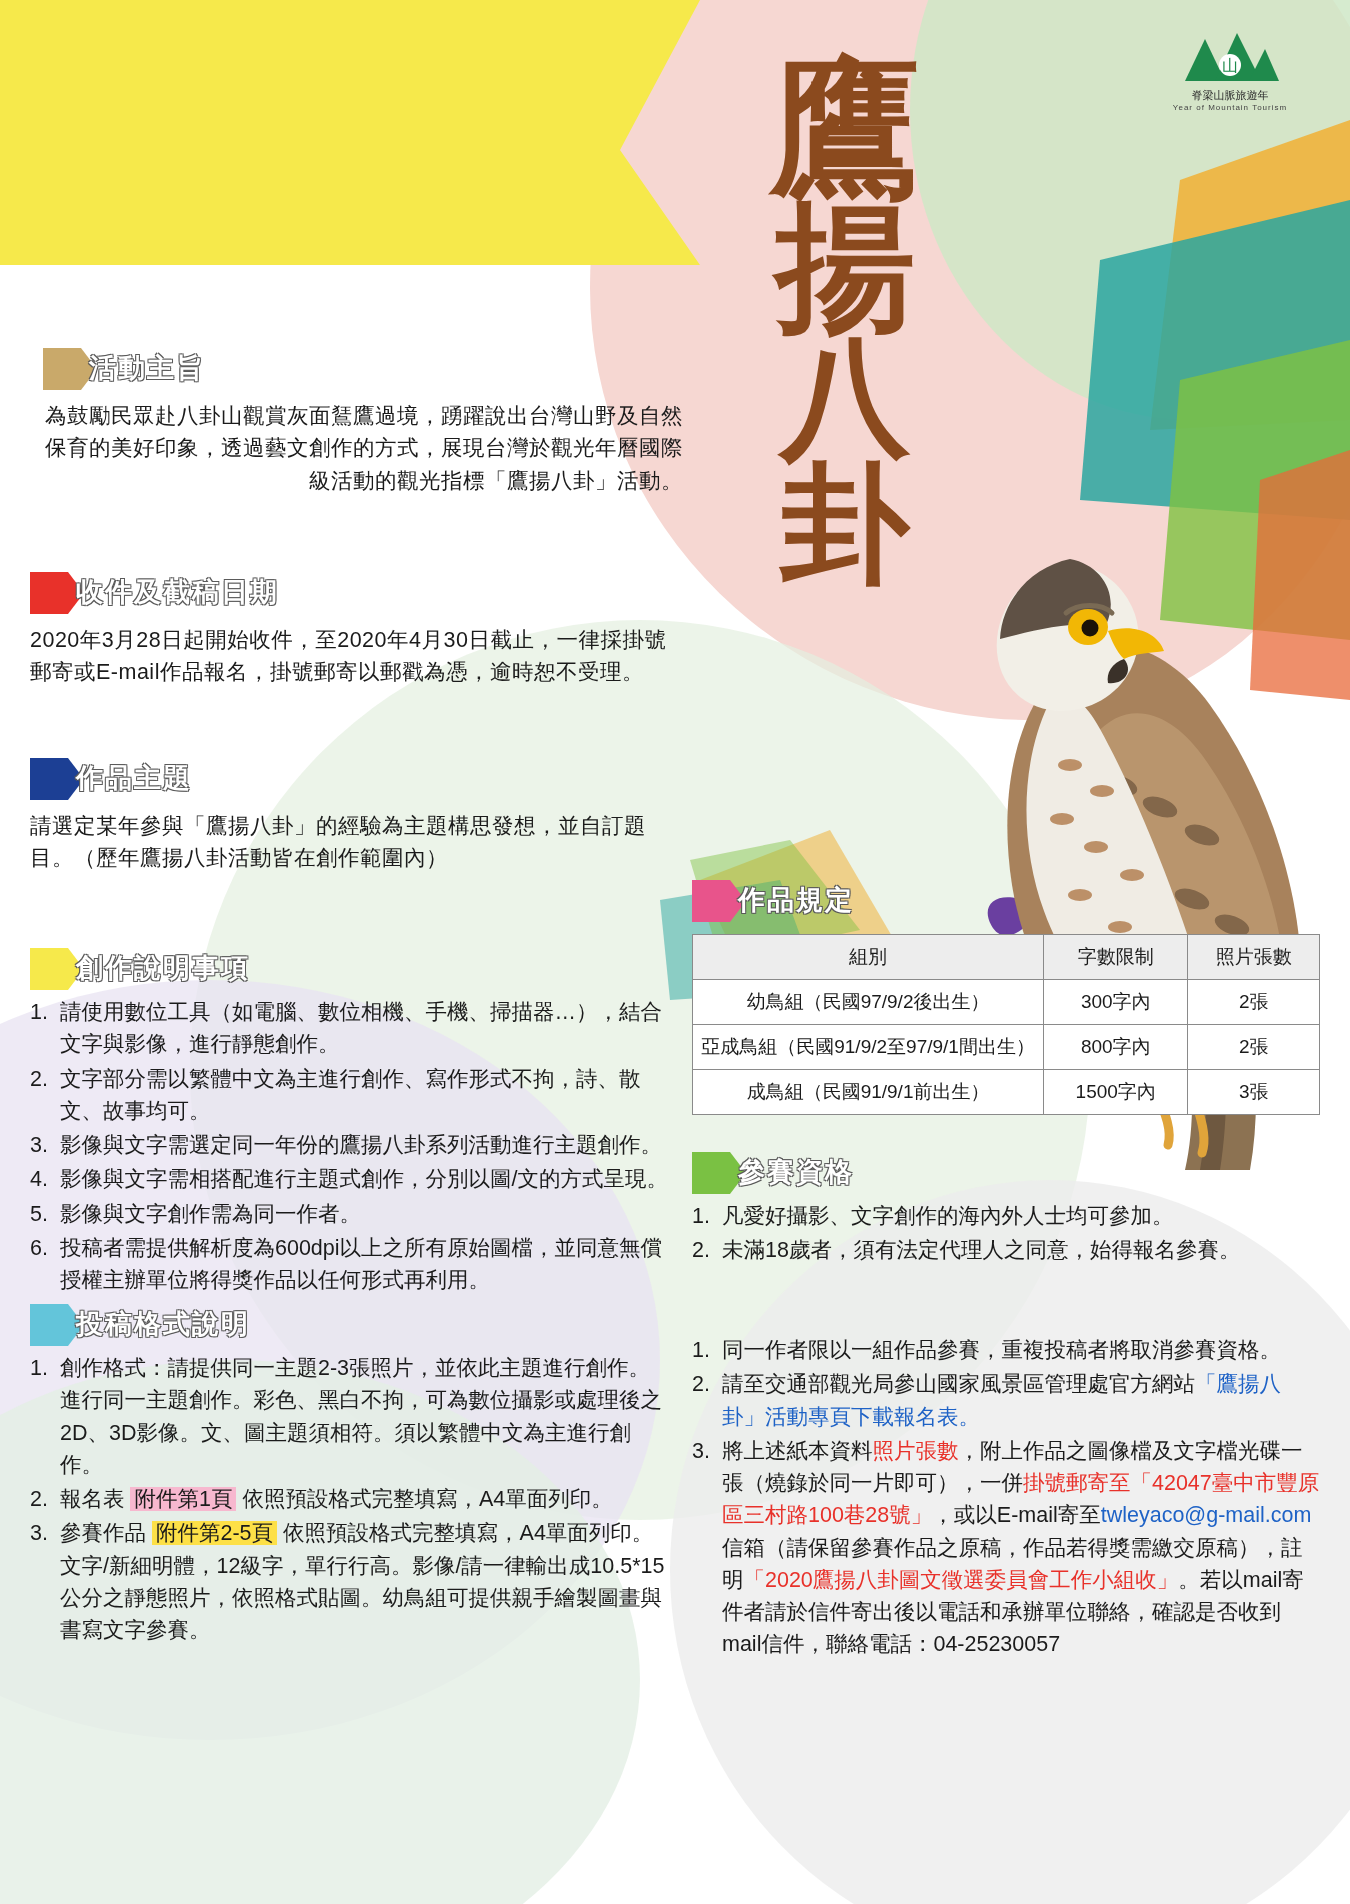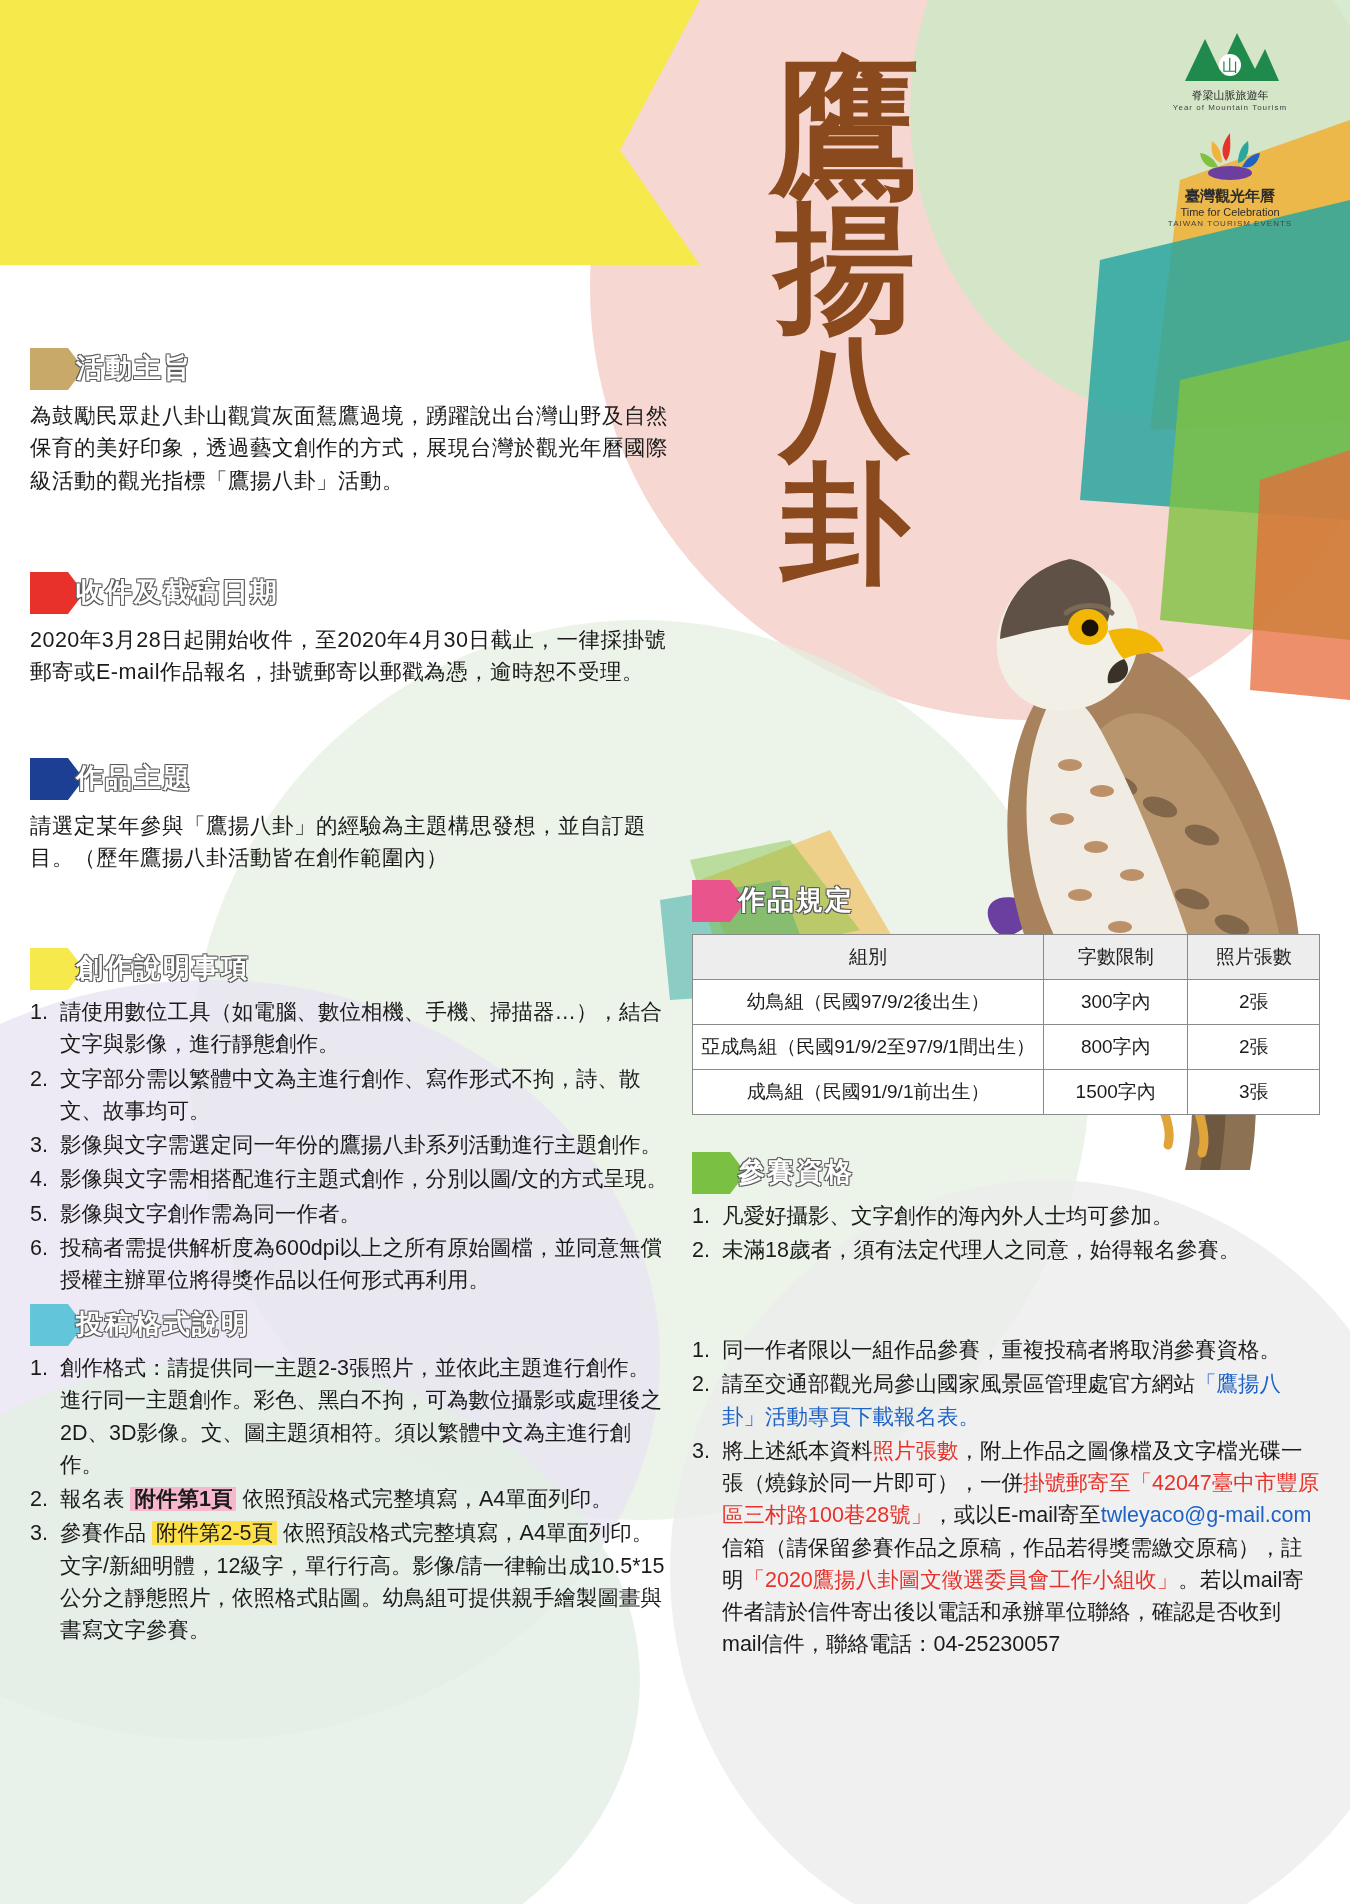--- a/index.html
+++ b/index.html
@@ -110,21 +110,21 @@
   ol.list { margin:4px 0 0 0; padding:0; list-style:none; counter-reset:li; }
   ol.list > li {
     counter-increment:li; position:relative;
     padding-left:30px; margin-bottom:2px;
     font-size:21.5px; line-height:1.5;
   }
   ol.list > li::before {
     content:counter(li) "."; position:absolute; left:0; top:0;
   }
 
-  .hl-pink { background:#f7b8cf; padding:0 4px;font-weight:bold; }
+  .hl-pink { background:#f7b8cf; padding:0 4px; }
   .hl-green{ background:#fde047; padding:0 4px; }
   .red { color:#e8312a; }
   .blue { color:#1e62c6; }
 
   
   .spec-table { border-collapse:collapse; width:100%; background:#fff; }
   .spec-table th, .spec-table td {
     border:1px solid #8a8a8a; text-align:center;
     font-size:19px; padding:9px 4px; font-weight:normal;
   }
@@ -177,33 +177,20 @@
   <div class="logo-box">
     <svg class="logo-mark" width="110" height="62" viewBox="0 0 110 62">
       <path d="M10 56 L30 14 L50 56 Z" fill="#1f8a4c"></path>
       <path d="M40 56 L62 8 L86 56 Z" fill="#1f8a4c"></path>
       <path d="M74 56 L90 24 L104 56 Z" fill="#1f8a4c"></path>
       <circle cx="55" cy="40" r="11" fill="#fff"></circle>
       <text x="55" y="46" font-size="16" text-anchor="middle" fill="#1f8a4c" font-family="DejaVu Sans">山</text>
     </svg>
     <div class="logo-cap">脊梁山脈旅遊年</div>
     <div class="logo-cap small">Year of Mountain Tourism</div>
-  </div>
-  <div class="logo-box">
-    <svg class="logo-mark" width="96" height="58" viewBox="0 0 96 58">
-      <path d="M48 6 C40 16 38 26 44 34 C50 26 48 16 48 6 Z" fill="#e8312a"></path>
-      <path d="M30 14 C28 26 32 34 40 36 C40 26 36 18 30 14 Z" fill="#f0b33c"></path>
-      <path d="M66 14 C68 26 64 34 56 36 C56 26 60 18 66 14 Z" fill="#2aa6a0"></path>
-      <path d="M18 26 C20 38 28 42 36 40 C32 32 26 27 18 26 Z" fill="#7fc241"></path>
-      <path d="M78 26 C76 38 68 42 60 40 C64 32 70 27 78 26 Z" fill="#1e62c6"></path>
-      <ellipse cx="48" cy="46" rx="22" ry="7" fill="#6a3fa0"></ellipse>
-    </svg>
-    <div class="logo-cap big">臺灣觀光年曆</div>
-    <div class="logo-cap">Time for Celebration</div>
-    <div class="logo-cap small">TAIWAN TOURISM EVENTS</div>
   </div>
 </div>
 
 <svg class="bird" viewBox="0 0 420 720">
 
   <path d="M250 470 C270 560 280 650 265 715 L330 715 C345 630 330 540 305 460 Z" fill="#8c7252"></path>
   <path d="M268 480 C286 566 292 646 280 715 L300 715 C312 640 306 552 288 474 Z" fill="#6e5840"></path>
 
   <path d="M150 205 C95 250 78 340 92 430 C106 520 160 600 240 640 C310 672 372 640 380 560 C390 452 348 330 290 250 C252 198 196 172 150 205 Z" fill="#a8825c"></path>
 
@@ -244,21 +231,21 @@
   <circle cx="170" cy="173" r="8.5" fill="#1a1208"></circle>
   <path d="M146 158 C158 148 182 148 192 158" stroke="#7a6a54" stroke-width="5" fill="none" stroke-linecap="round"></path>
 
   <path d="M188 176 C214 168 238 178 244 196 C232 198 216 198 204 204 C196 196 192 186 188 176 Z" fill="#f2b705"></path>
   <path d="M204 204 C214 216 204 230 188 228 C186 218 192 208 204 204 Z" fill="#3a3129"></path>
 
   <path d="M236 636 C246 660 252 676 248 690" stroke="#e0a43a" stroke-width="9" fill="none" stroke-linecap="round"></path>
   <path d="M276 648 C284 672 286 686 282 698" stroke="#e0a43a" stroke-width="9" fill="none" stroke-linecap="round"></path>
 </svg>
 
-<div class="sec" style="left:30px; top:348px; width:640px;">
+<div class="sec" style="left:43px; top:348px; width:640px;text-align:right;">
   <div class="sec-head">
     <div class="sec-tab" style="background:#c9a96a"></div>
     <div class="sec-title">活動主旨</div>
   </div>
   <div class="sec-body">為鼓勵民眾赴八卦山觀賞灰面鵟鷹過境，踴躍說出台灣山野及自然保育的美好印象，透過藝文創作的方式，展現台灣於觀光年曆國際級活動的觀光指標「鷹揚八卦」活動。</div>
 </div>
 
 <div class="sec" style="left:30px; top:572px; width:640px;">
   <div class="sec-head">
     <div class="sec-tab" style="background:#e8312a"></div>

